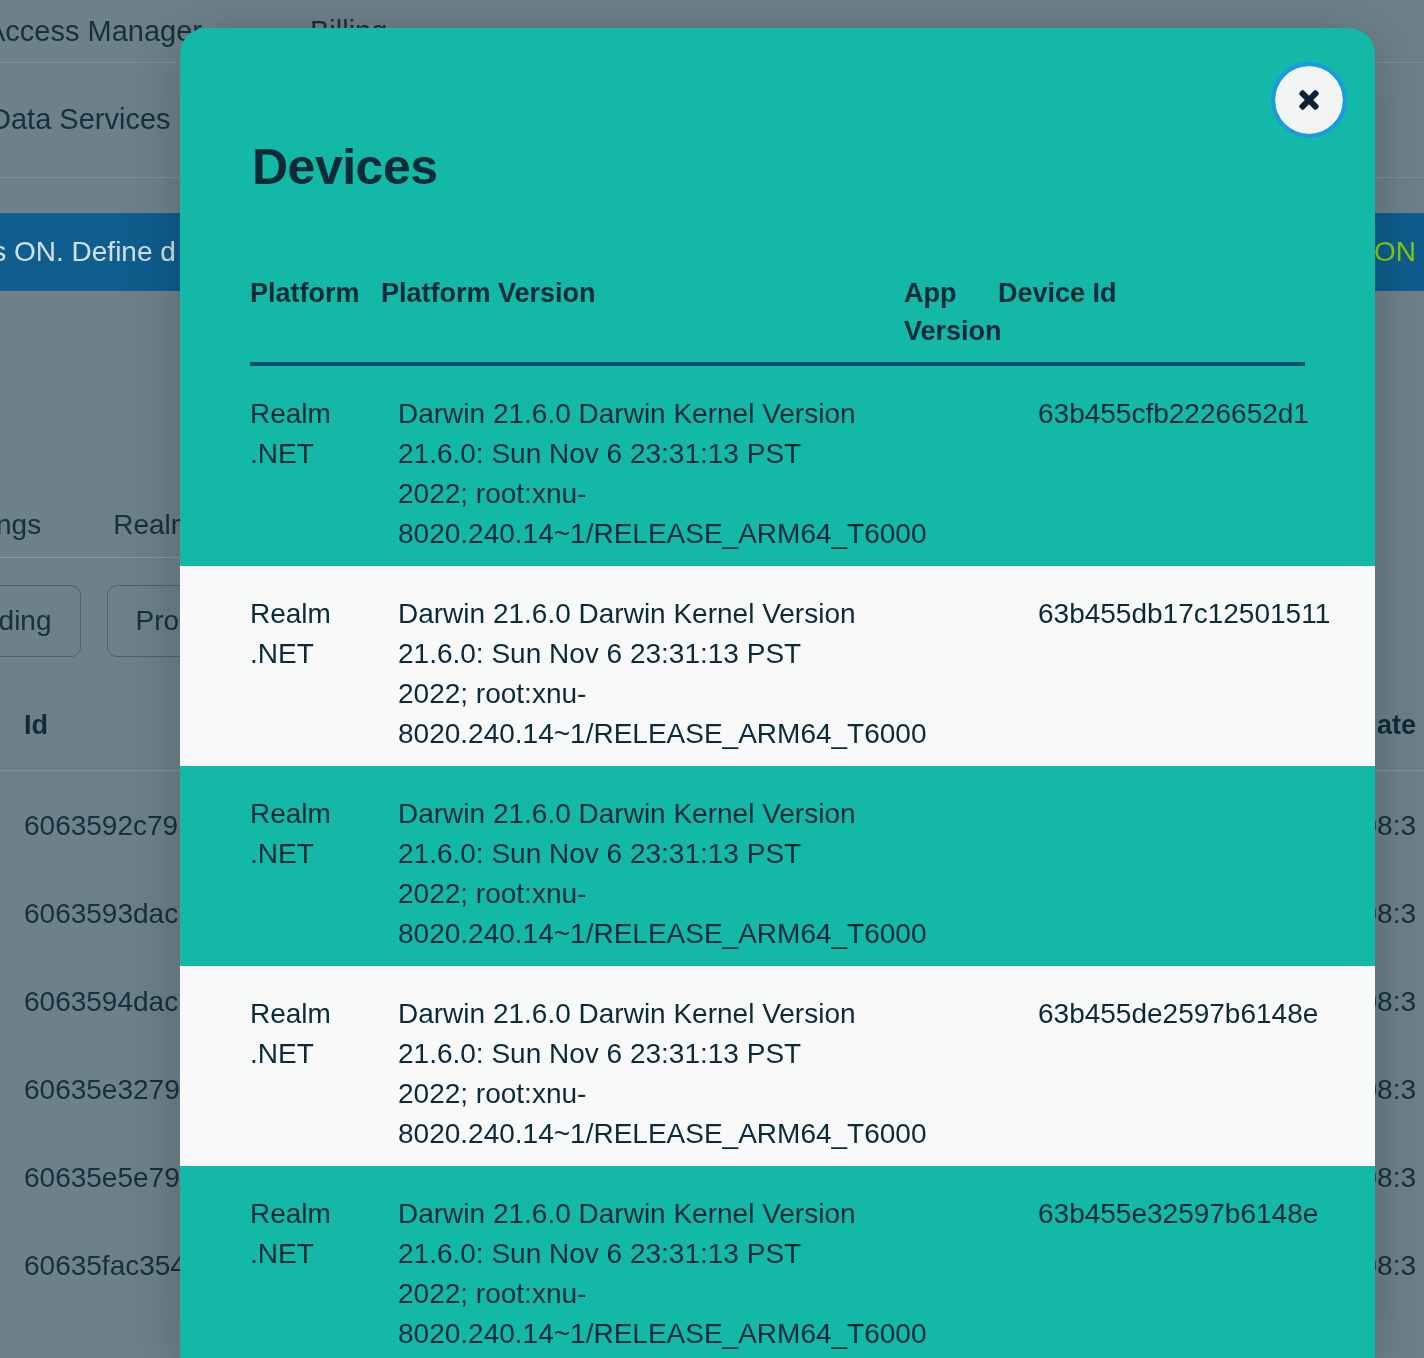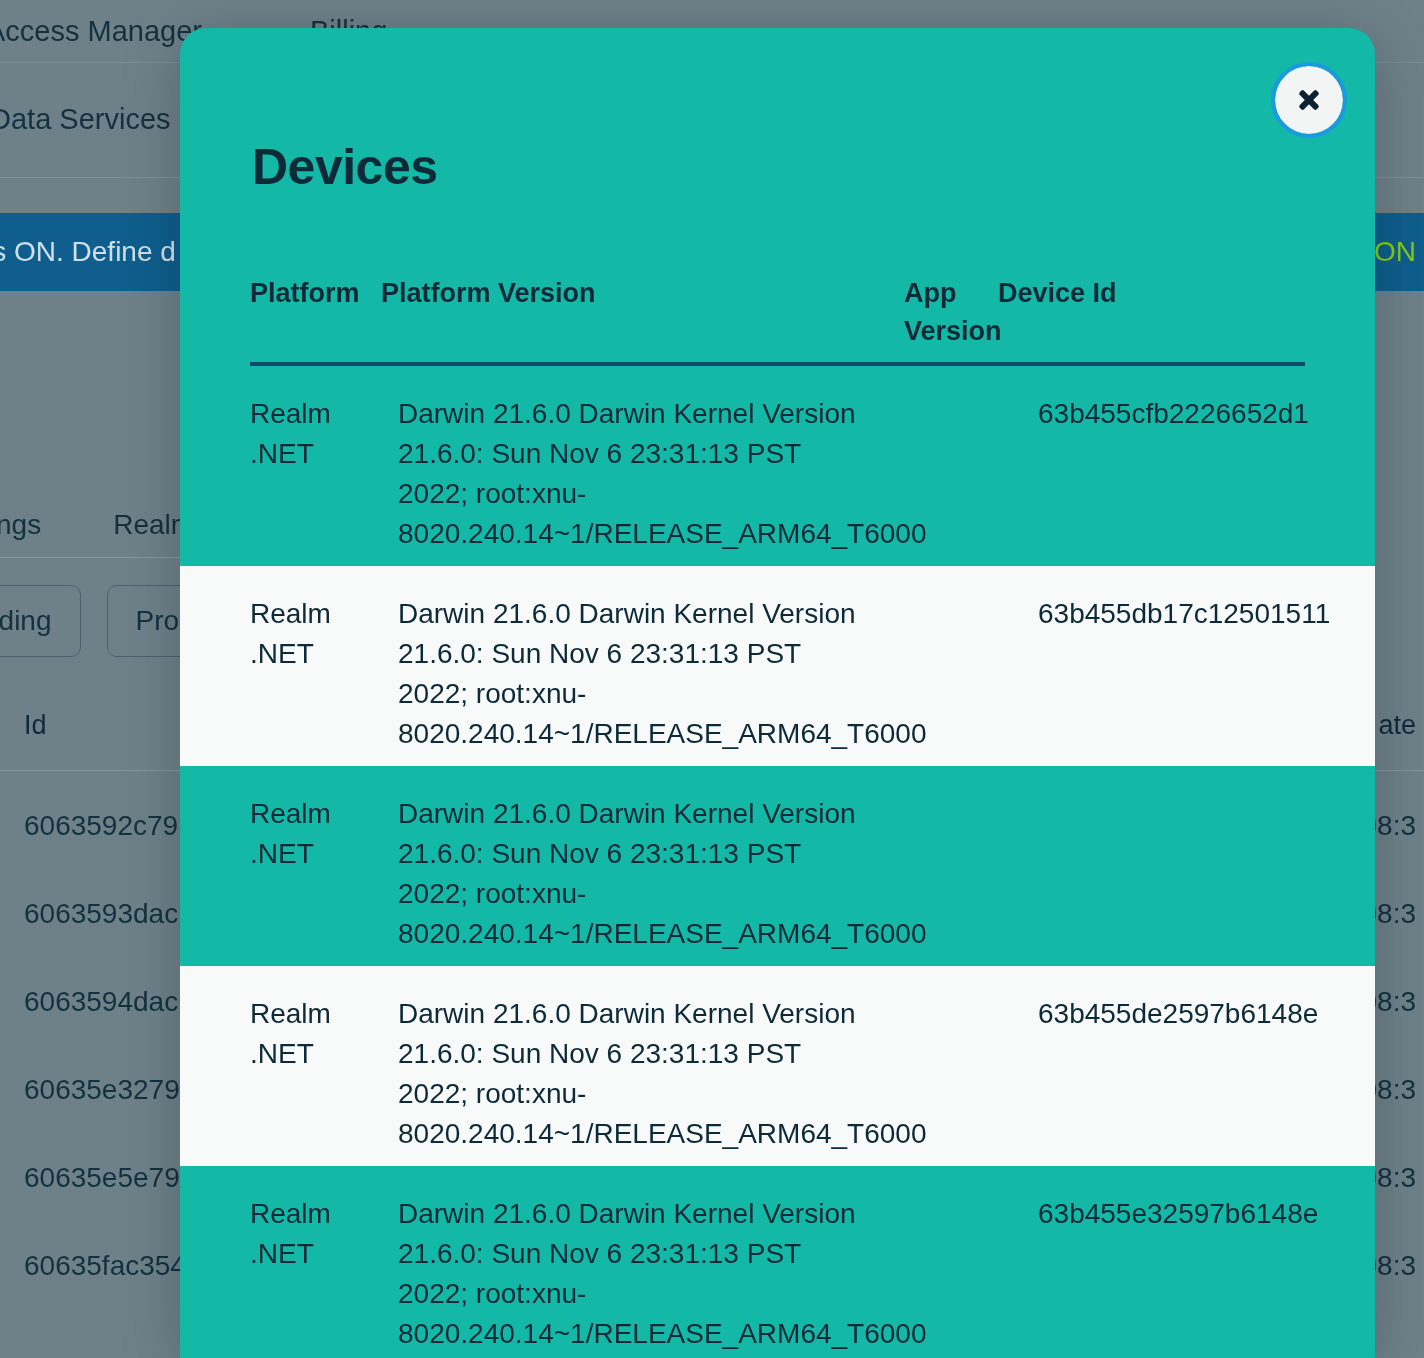--- a/index.html
+++ b/index.html
@@ -69,21 +69,21 @@
     border-radius:10px;
     height:72px;
     padding:0 28px;
     display:flex; align-items:center;
     font-size:28px; color:#13313f;
     white-space:nowrap;
   }
 
   .bg-table { position:absolute; left:0; top:690px; width:1424px; }
   .bg-th {
-    font-size:27px; font-weight:normal; color:#0f2b39;
+    font-size:27px; font-weight:bold; color:#0f2b39;
     position:absolute;
   }
   .bg-th.id { left:24px; top:20px; }
   .bg-th.date { right:8px; top:20px; }
   .bg-head-rule { position:absolute; left:0; top:80px; width:1424px; height:1px; background:rgba(255,255,255,0.16); }
   .bg-row {
     position:absolute; height:88px;
     width:1424px;
     display:flex; align-items:center; justify-content:space-between;
   }

